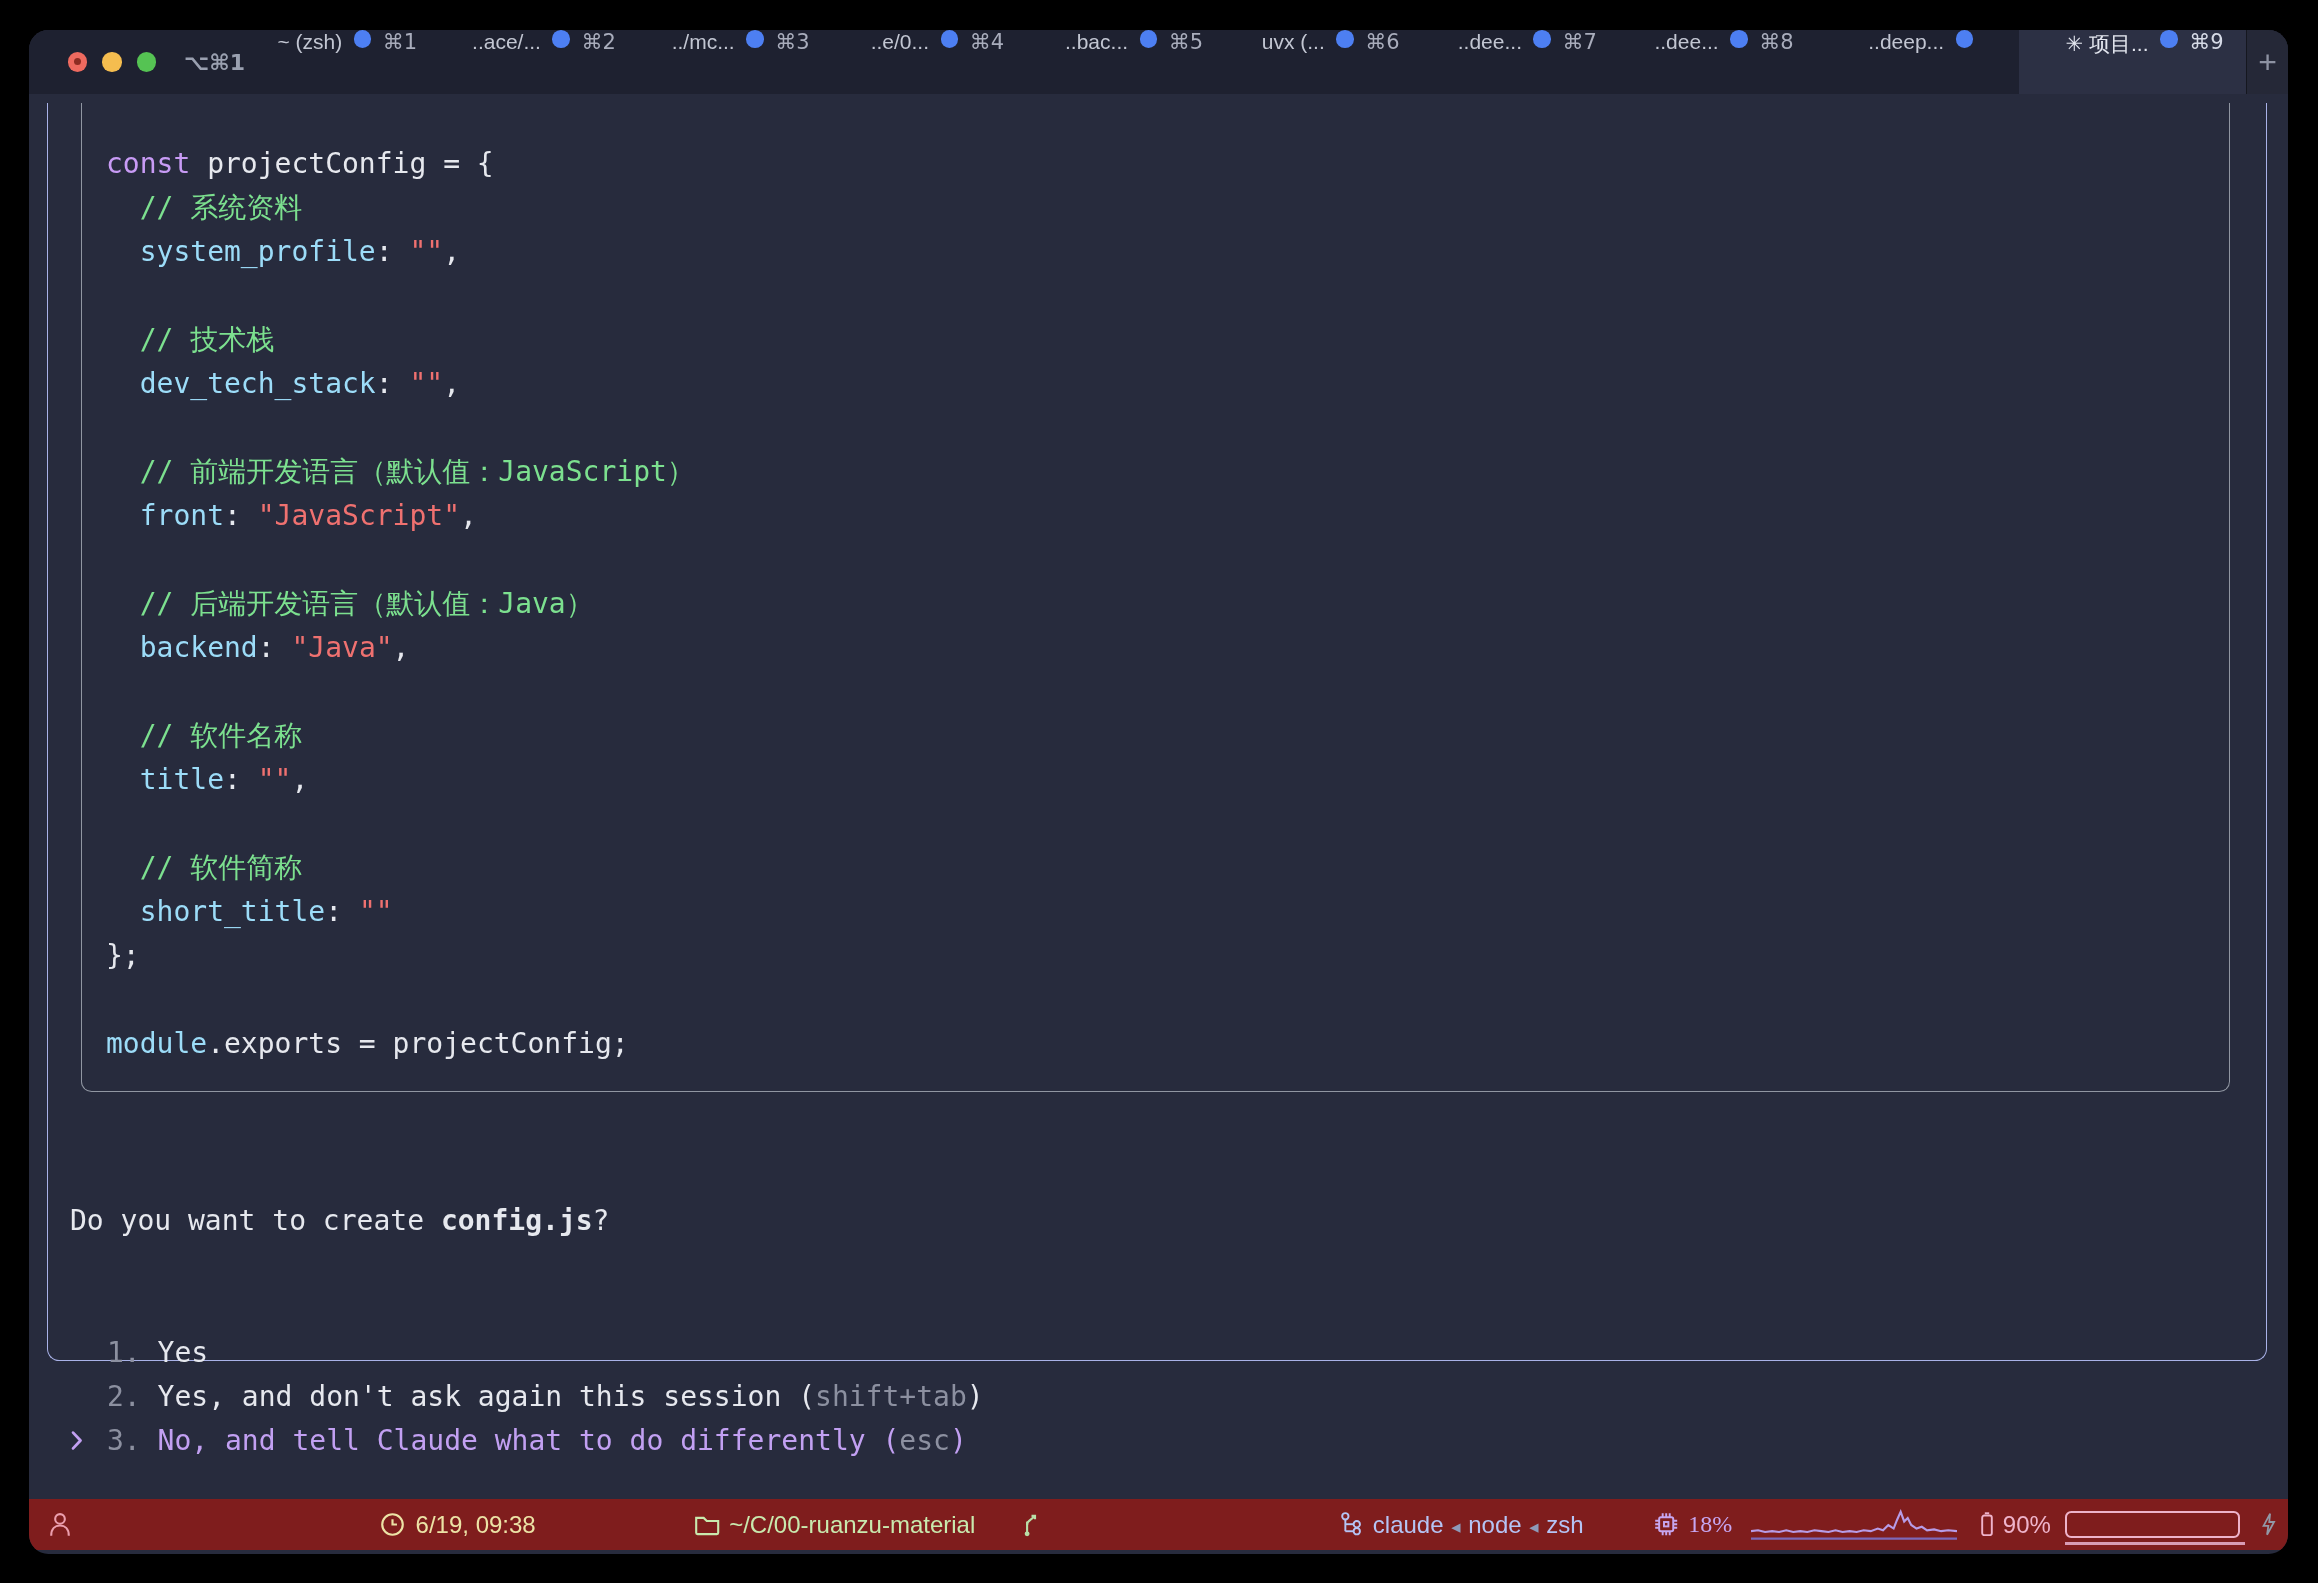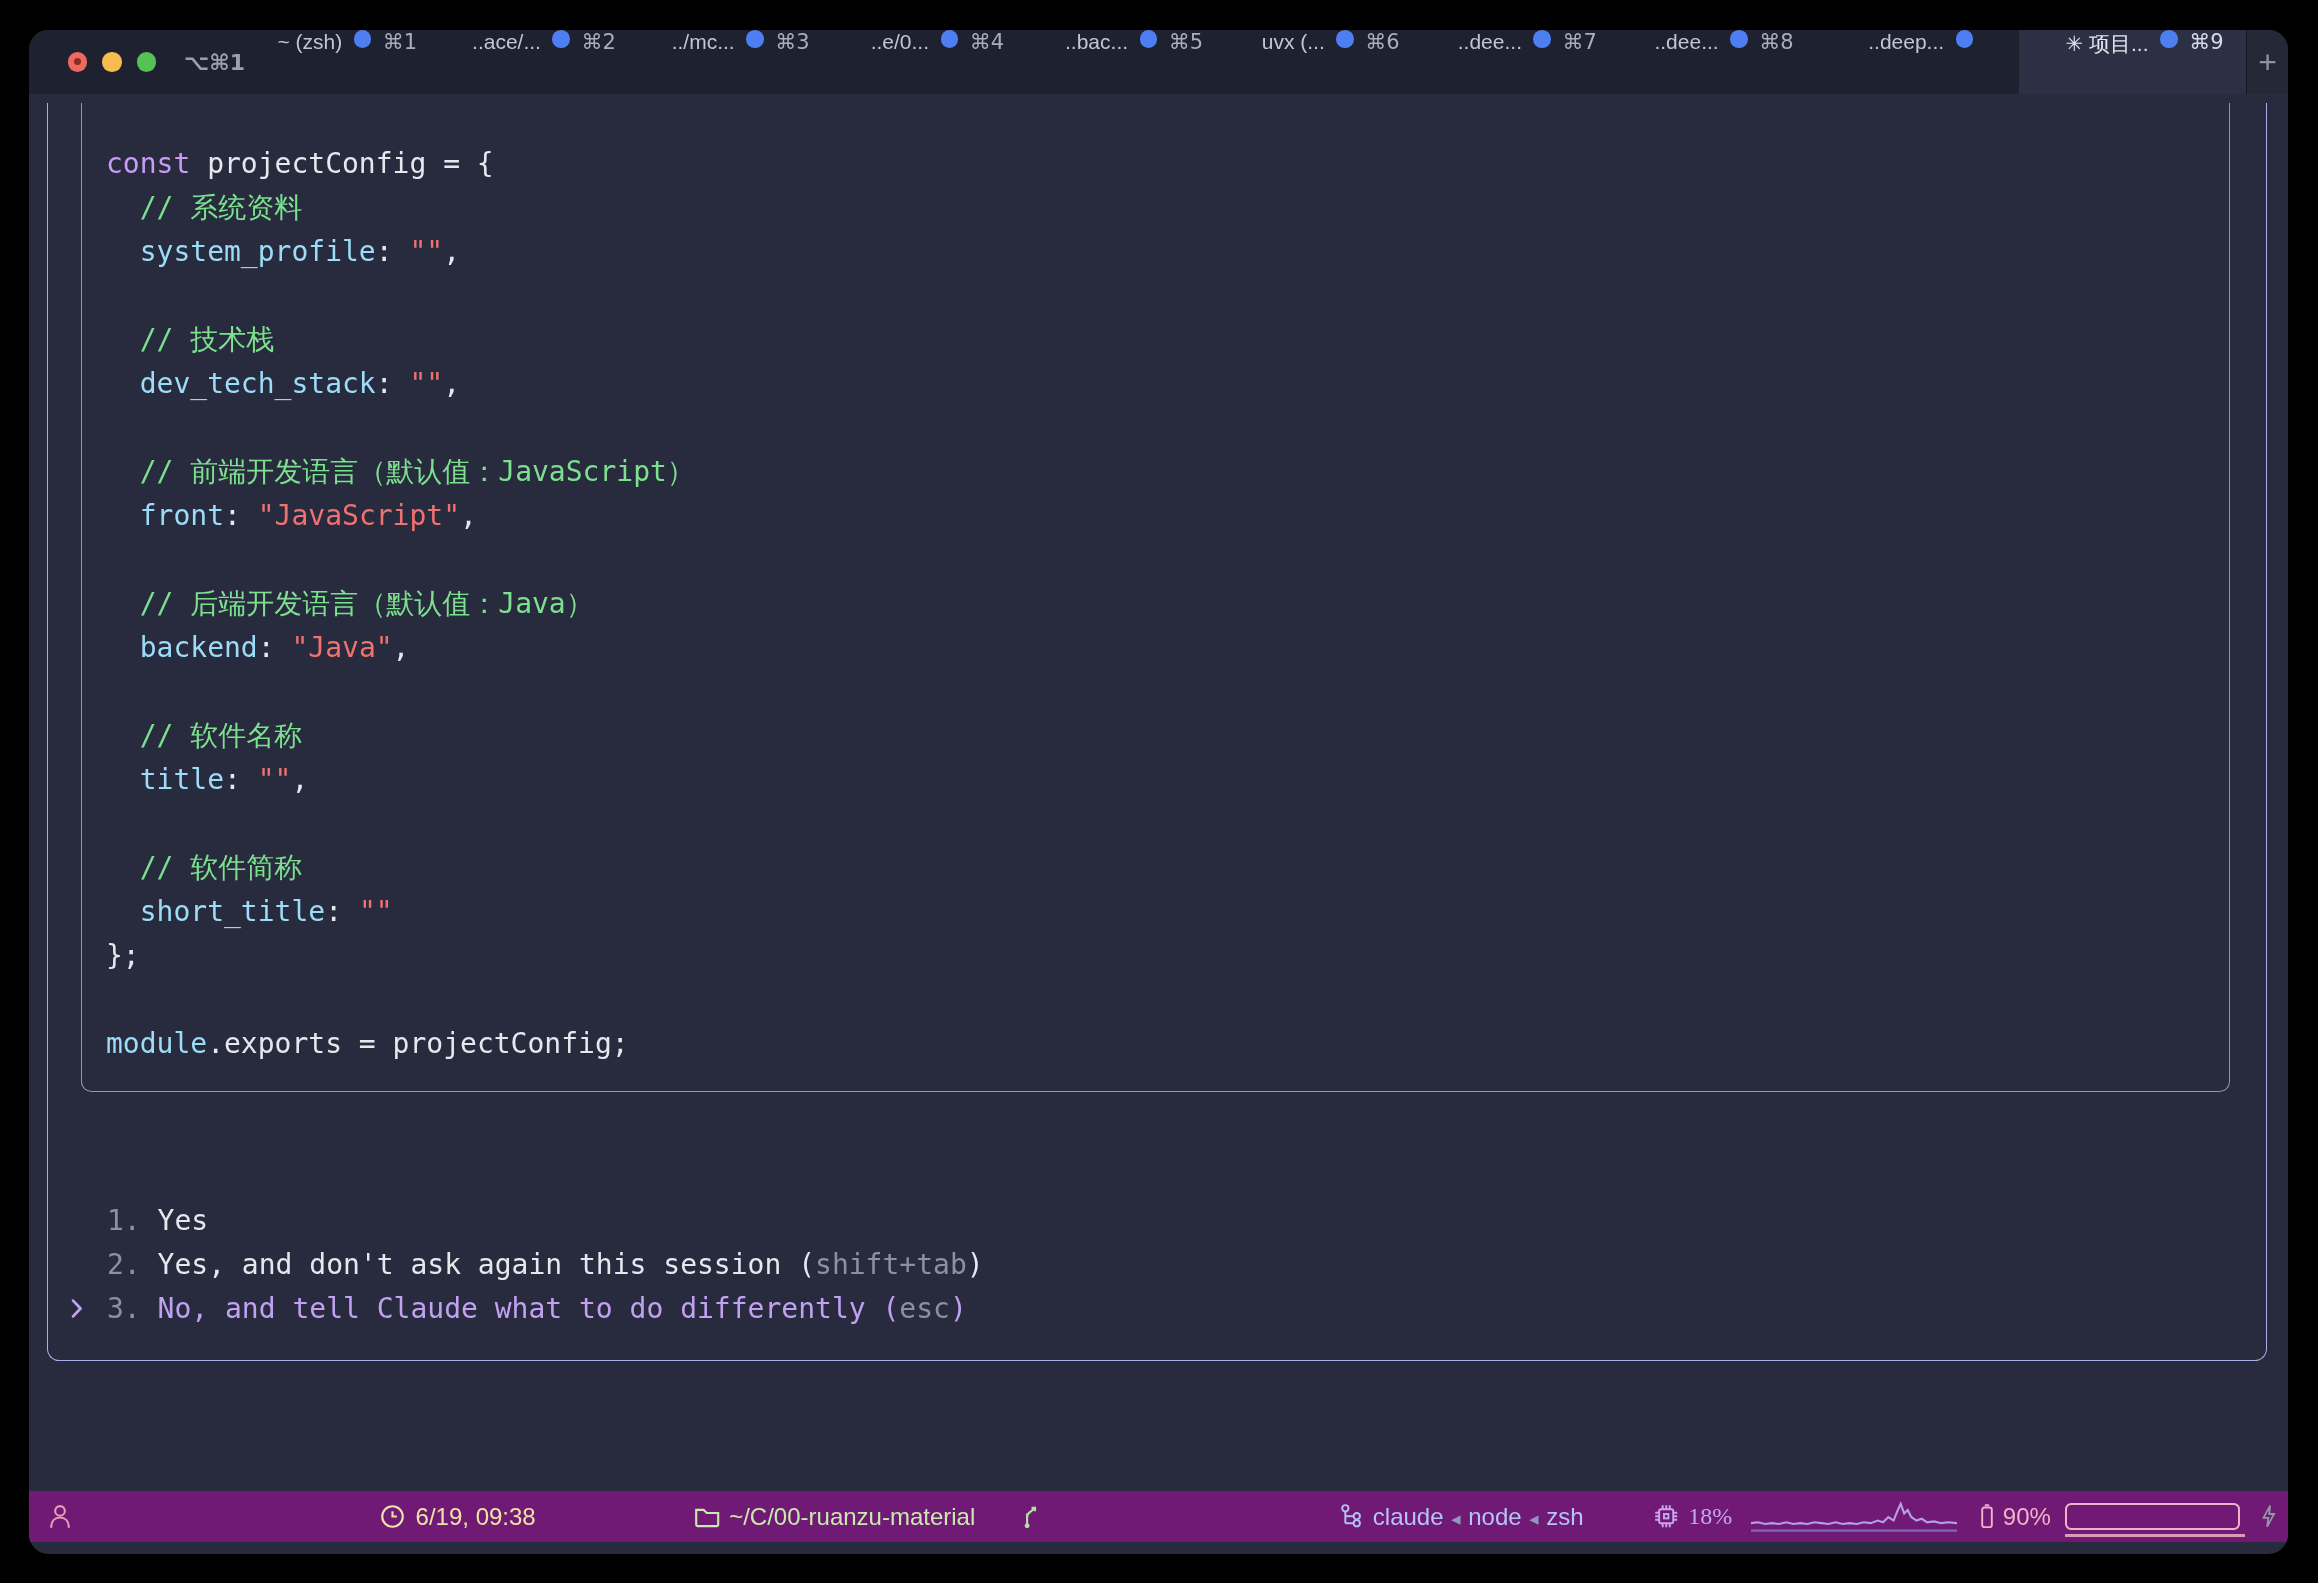--- a/index.html
+++ b/index.html
@@ -46,21 +46,21 @@
           font-family:"DejaVu Sans Mono",monospace;font-size:28px;line-height:44px;
           color:#e6e8ee;white-space:pre;}
   .q-file{font-weight:bold;}
   .opt{display:flex;height:44px;}
   .opt-sel{width:37px;display:flex;align-items:center;flex:none;}
   .opt-num{color:#8c90a0;}
   .opt-hint{color:#8c90a0;}
   .opt.selected .opt-label,.opt.selected .opt-paren{color:#c2a0f2;}
 
   
-  #statusbar{position:absolute;left:0;right:0;bottom:12px;height:51px;background:#701a75;font-size:24px;}
+  #statusbar{position:absolute;left:0;right:0;bottom:4px;height:51px;background:#7f1d1d;font-size:24px;}
   .sb{position:absolute;top:0;height:51px;display:flex;align-items:center;gap:8.8px;white-space:nowrap;}
   .sb svg{display:block;}
   .sb-user{left:19.4px;color:#ec9fae;}
   .sb-clock{left:351px;color:#ece3a6;}
   .sb-clock svg{margin-right:1.8px;}
   .sb-dir{left:665px;color:#c9e9ae;}
   .sb-branch{left:991px;color:#b9dfa8;}
   .sb-proc{left:1310px;color:#b5c4f4;}
   .proc-sep{color:#8e9ab8;font-size:18.5px;font-family:"DejaVu Sans",sans-serif;padding:0 1.8px;}
   .sb-cpu{left:1624px;color:#c7a6f0;font-family:Liberation Serif, serif;}
@@ -140,20 +140,21 @@
     </div>
 
     <div id="content">
       <div id="dialog">
 
         <div id="codebox">
           <div id="code"><div class="code-line"><span class="tok-k">const</span><span class="tok-f"> projectConfig = {</span></div><div class="code-line"><span class="tok-f">  </span><span class="tok-c">// 系统资料</span></div><div class="code-line"><span class="tok-f">  </span><span class="tok-p">system_profile</span><span class="tok-f">: </span><span class="tok-s">""</span><span class="tok-f">,</span></div><div class="code-line">&nbsp;</div><div class="code-line"><span class="tok-f">  </span><span class="tok-c">// 技术栈</span></div><div class="code-line"><span class="tok-f">  </span><span class="tok-p">dev_tech_stack</span><span class="tok-f">: </span><span class="tok-s">""</span><span class="tok-f">,</span></div><div class="code-line">&nbsp;</div><div class="code-line"><span class="tok-f">  </span><span class="tok-c">// 前端开发语言（默认值：JavaScript）</span></div><div class="code-line"><span class="tok-f">  </span><span class="tok-p">front</span><span class="tok-f">: </span><span class="tok-s">"JavaScript"</span><span class="tok-f">,</span></div><div class="code-line">&nbsp;</div><div class="code-line"><span class="tok-f">  </span><span class="tok-c">// 后端开发语言（默认值：Java）</span></div><div class="code-line"><span class="tok-f">  </span><span class="tok-p">backend</span><span class="tok-f">: </span><span class="tok-s">"Java"</span><span class="tok-f">,</span></div><div class="code-line">&nbsp;</div><div class="code-line"><span class="tok-f">  </span><span class="tok-c">// 软件名称</span></div><div class="code-line"><span class="tok-f">  </span><span class="tok-p">title</span><span class="tok-f">: </span><span class="tok-s">""</span><span class="tok-f">,</span></div><div class="code-line">&nbsp;</div><div class="code-line"><span class="tok-f">  </span><span class="tok-c">// 软件简称</span></div><div class="code-line"><span class="tok-f">  </span><span class="tok-p">short_title</span><span class="tok-f">: </span><span class="tok-s">""</span></div><div class="code-line"><span class="tok-f">};</span></div><div class="code-line">&nbsp;</div><div class="code-line"><span class="tok-p">module</span><span class="tok-f">.exports = projectConfig;</span></div></div>
         </div>
 
         <div id="prompt">
+          <div class="q"><span>Do you want to create </span><span class="q-file">config.js</span><span>?</span></div>
           <div id="options"><div class="opt"><span class="opt-sel"></span><span class="opt-num">1. </span><span class="opt-label">Yes</span></div><div class="opt"><span class="opt-sel"></span><span class="opt-num">2. </span><span class="opt-label">Yes, and don't ask again this session </span><span class="opt-paren">(</span><span class="opt-hint">shift+tab</span><span class="opt-paren">)</span></div><div class="opt selected"><span class="opt-sel"><svg width="14" height="25" viewBox="0 0 16 28" fill="none" stroke="#c2a0f2" stroke-width="3.2" stroke-linecap="round" stroke-linejoin="round">
                     <path d="M3.5 5 L12 14 L3.5 23"></path>
                   </svg></span><span class="opt-num">3. </span><span class="opt-label">No, and tell Claude what to do differently </span><span class="opt-paren">(</span><span class="opt-hint">esc</span><span class="opt-paren">)</span></div></div>
         </div>
 
       </div>
     </div>
 
     <div id="statusbar">
       <div class="sb sb-user">

